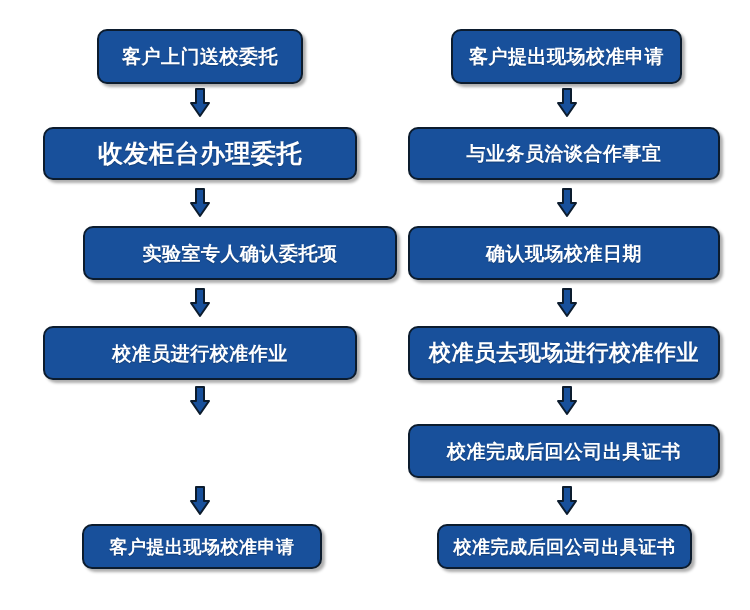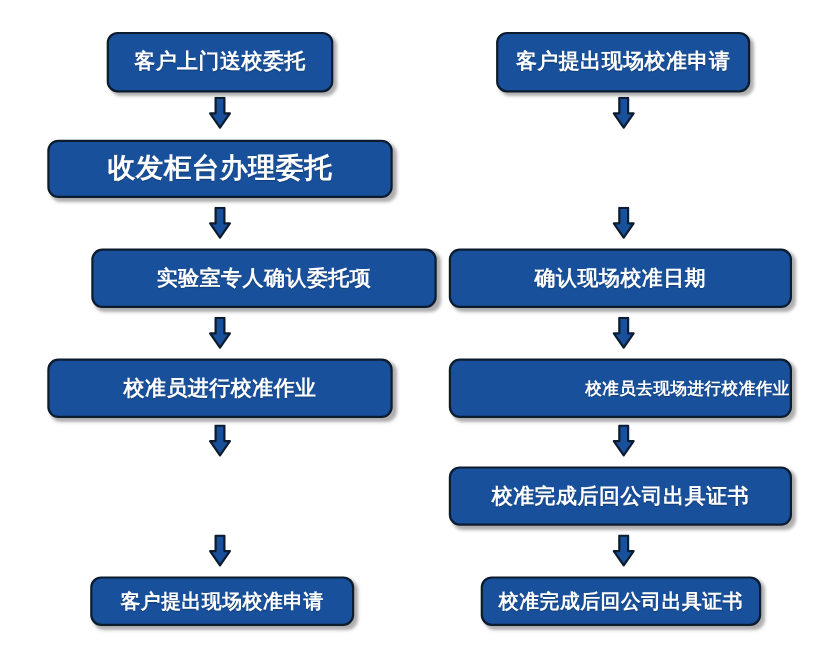--- a/index.html
+++ b/index.html
@@ -122,38 +122,41 @@
     <div class="node" style="left:76px; top:29px; width:231px; height:55px; font-size:19px;">
       <span class="node-label">客户提出现场校准申请</span>
     </div>
 
     <div class="arrow" style="left:181px; top:88px;">
       <svg viewBox="0 0 22 30" xmlns="http://www.w3.org/2000/svg">
         <polygon points="7,1 15,1 15,15 20,15 11,28 2,15 7,15" fill="#18509B" stroke="#0C1C2E" stroke-width="2" stroke-linejoin="round"></polygon>
       </svg>
     </div>
 
+    <div class="node" style="left:33px; top:127px; width:312px; height:53px; font-size:19px;">
+      <span class="node-label">与业务员洽谈合作事宜</span>
+    </div>
 
     <div class="arrow" style="left:181px; top:188px;">
       <svg viewBox="0 0 22 30" xmlns="http://www.w3.org/2000/svg">
         <polygon points="7,1 15,1 15,15 20,15 11,28 2,15 7,15" fill="#18509B" stroke="#0C1C2E" stroke-width="2" stroke-linejoin="round"></polygon>
       </svg>
     </div>
 
     <div class="node" style="left:33px; top:226px; width:312px; height:54px; font-size:19px;">
       <span class="node-label">确认现场校准日期</span>
     </div>
 
     <div class="arrow" style="left:181px; top:288px;">
       <svg viewBox="0 0 22 30" xmlns="http://www.w3.org/2000/svg">
         <polygon points="7,1 15,1 15,15 20,15 11,28 2,15 7,15" fill="#18509B" stroke="#0C1C2E" stroke-width="2" stroke-linejoin="round"></polygon>
       </svg>
     </div>
 
-    <div class="node" style="left:33px; top:326px; width:312px; height:54px; font-size:15px;justify-content:flex-end;">
+    <div class="node" style="left:33px; top:326px; width:312px; height:54px; font-size:22px;">
       <span class="node-label">校准员去现场进行校准作业</span>
     </div>
 
     <div class="arrow" style="left:181px; top:386px;">
       <svg viewBox="0 0 22 30" xmlns="http://www.w3.org/2000/svg">
         <polygon points="7,1 15,1 15,15 20,15 11,28 2,15 7,15" fill="#18509B" stroke="#0C1C2E" stroke-width="2" stroke-linejoin="round"></polygon>
       </svg>
     </div>
 
     <div class="node" style="left:33px; top:424px; width:312px; height:54px; font-size:19px;">

